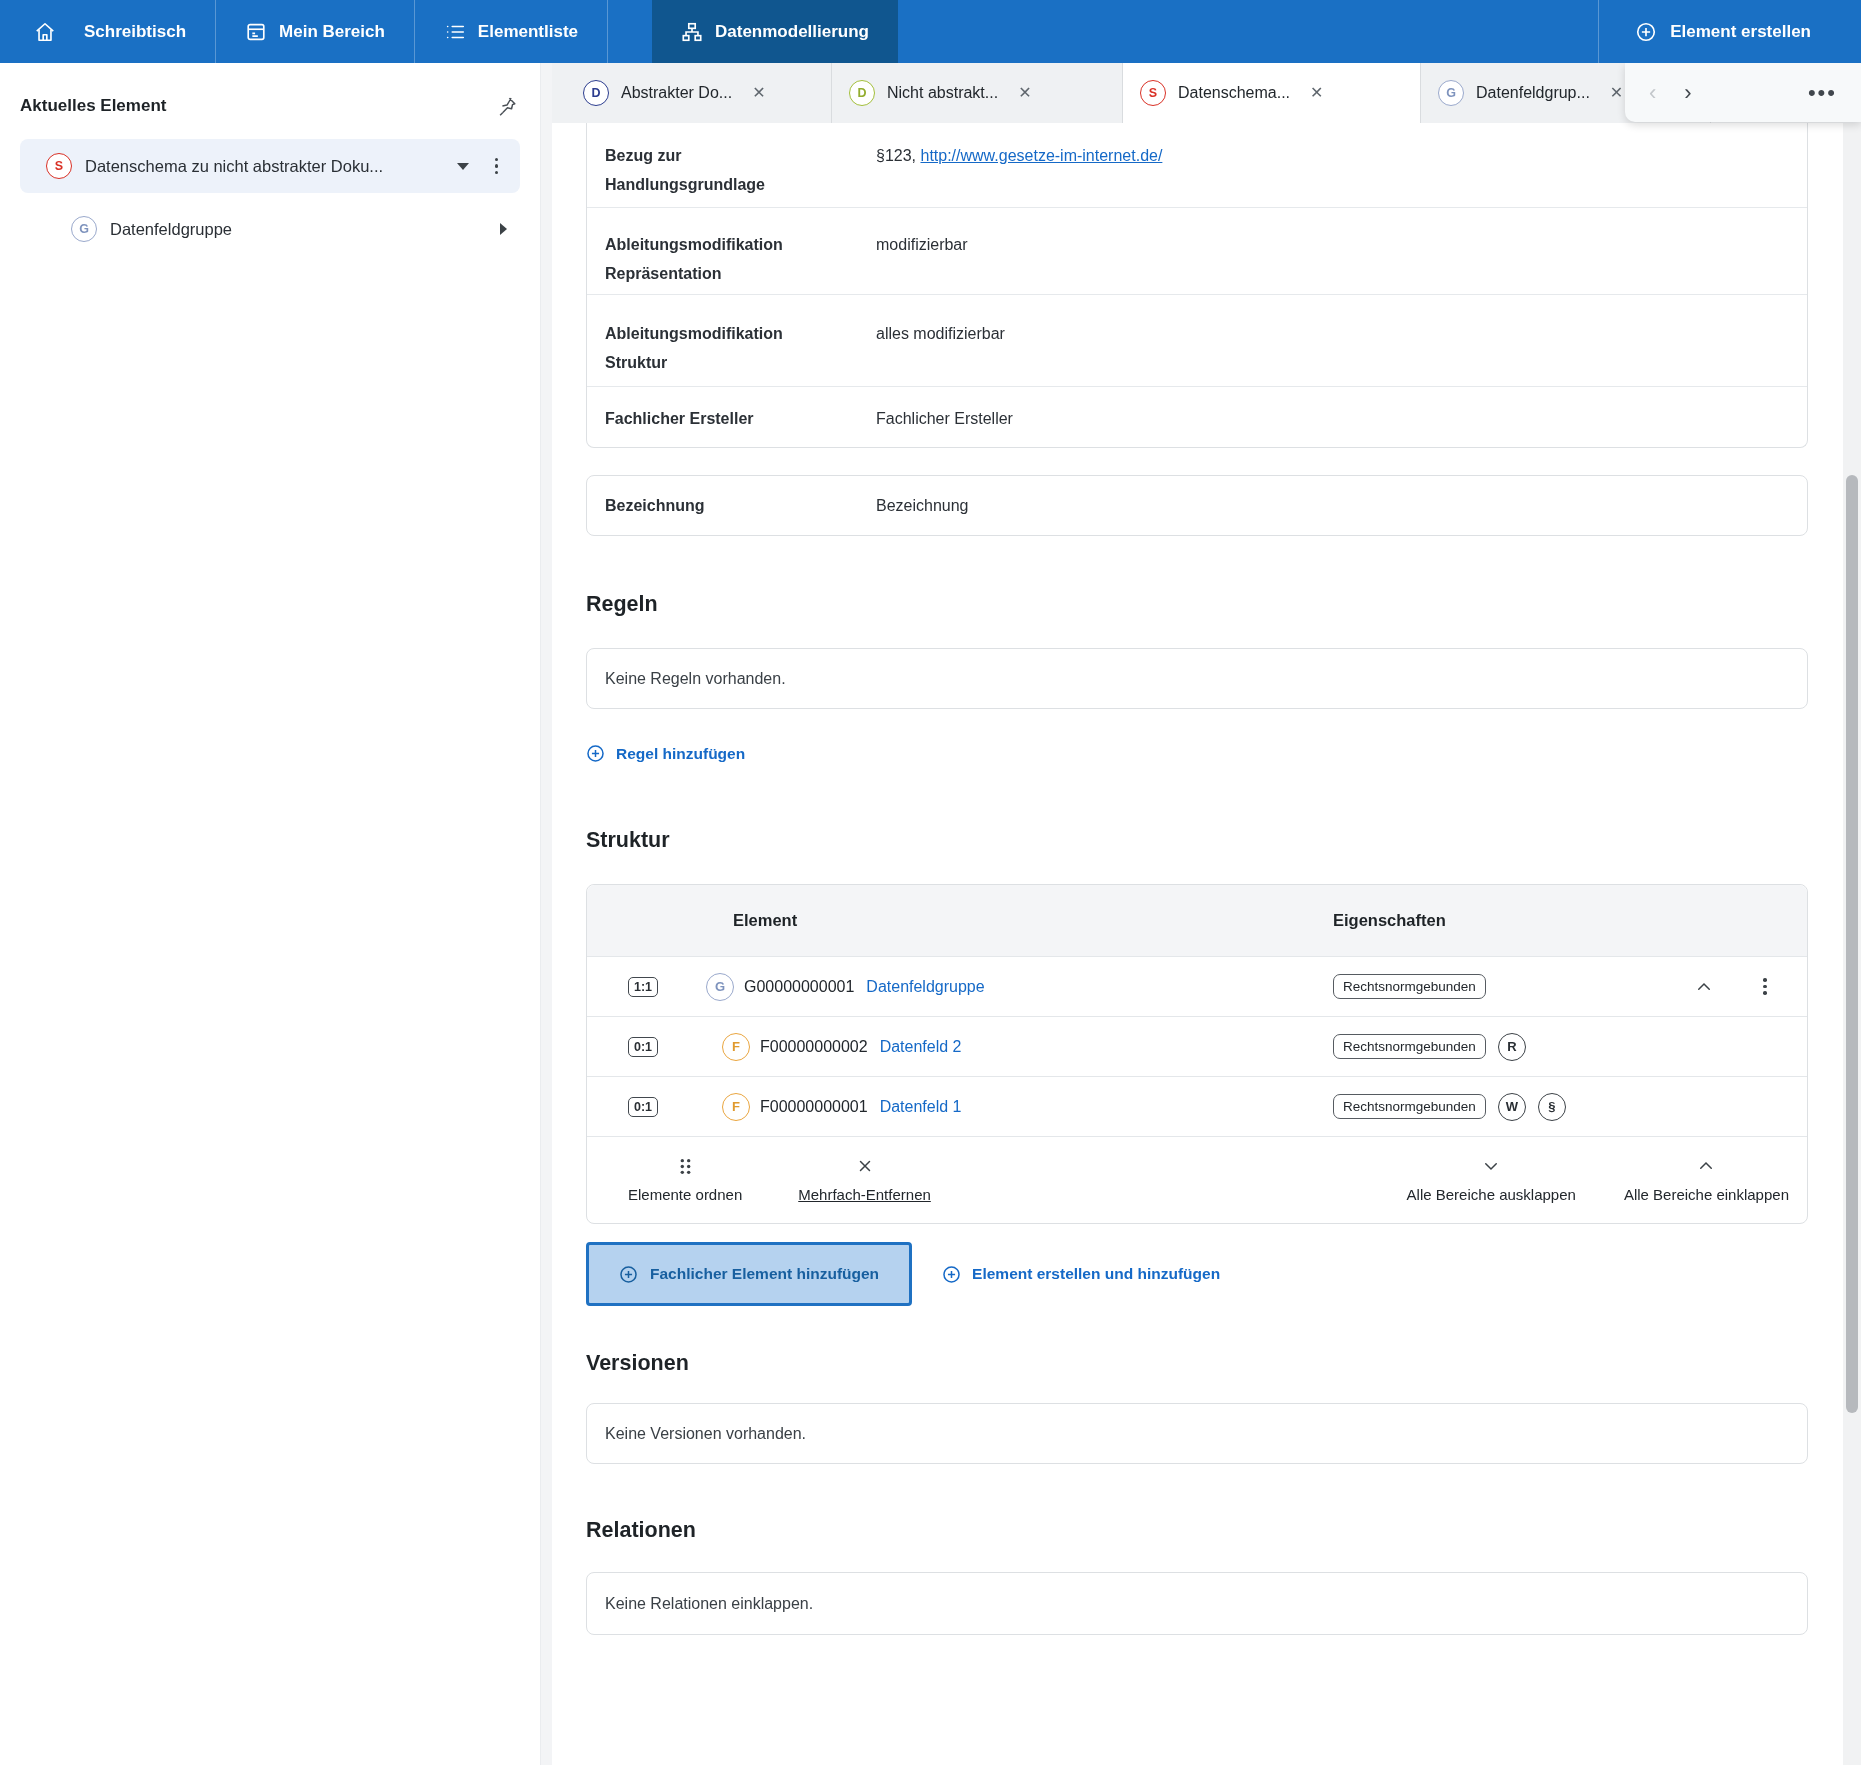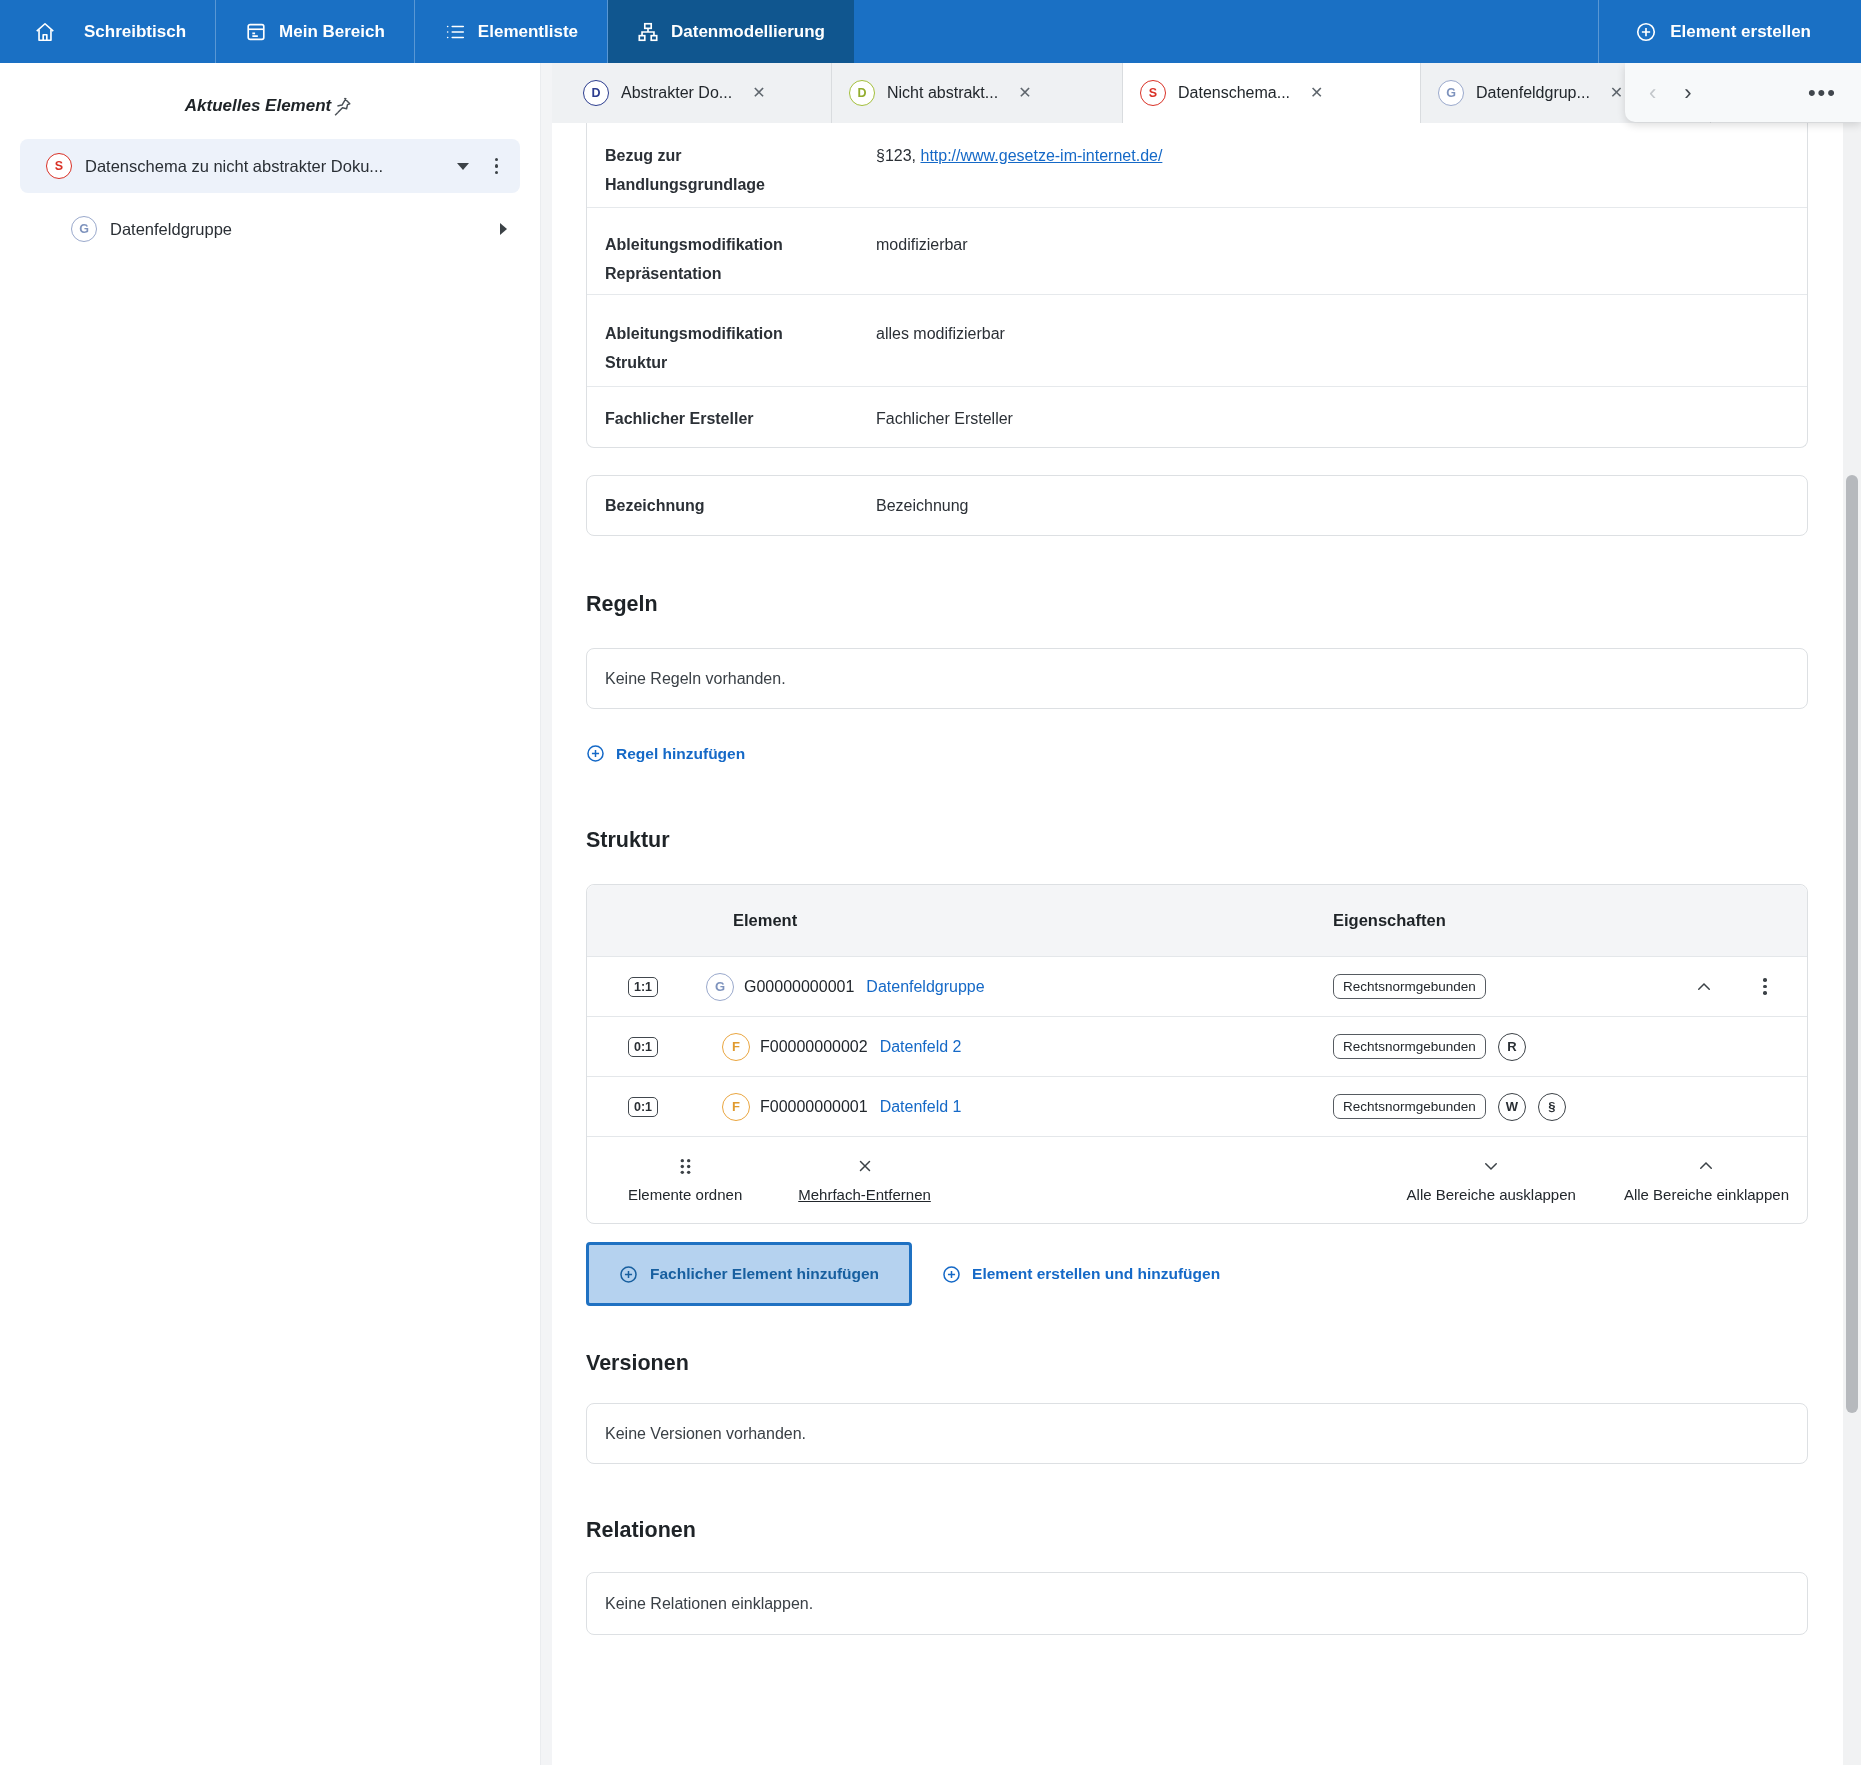--- a/index.html
+++ b/index.html
@@ -5,31 +5,31 @@
   html,body{margin:0;padding:0;background:#fff;}
   .app{position:relative;width:1861px;height:1765px;overflow:hidden;
        font-family:"Liberation Sans",sans-serif;color:#21262b;background:#fff;}
 
   
   .topbar{position:absolute;left:0;top:0;width:100%;height:63px;background:#1a70c4;
           display:flex;align-items:stretch;z-index:30;}
   .nav-item{display:flex;align-items:center;gap:12px;padding:0 29px;color:#fff;
             font-size:17px;font-weight:700;border-right:1px solid rgba(255,255,255,.28);cursor:pointer;}
   .nav-item.first{padding-left:34px;gap:28px;}
-  .nav-item.active{background:#10568f;border-right:none;}
+  .nav-item.active{background:#10568f;border-right:none;margin-left:44px;}
   .topbar .spacer{flex:1;}
   .nav-create{display:flex;align-items:center;gap:13px;padding:0 50px 0 36px;color:#fff;
               font-size:17px;font-weight:700;border-left:1px solid rgba(255,255,255,.28);cursor:pointer;}
   .nav-icon{width:22px;height:22px;display:block;}
 
   
   .sidebar{position:absolute;left:0;top:63px;width:540px;bottom:0;background:#fff;z-index:5;}
   .gutter{position:absolute;left:540px;top:63px;width:12px;bottom:0;background:#f3f4f6;
           border-left:1px solid #eaecef;border-right:1px solid #eaecef;z-index:4;}
-  .sb-head{display:flex;align-items:center;justify-content:center;padding:32px 22px 0 20px;font-style:italic;}
+  .sb-head{display:flex;align-items:center;justify-content:space-between;padding:32px 22px 0 20px;}
   .sb-title{font-size:17px;font-weight:700;color:#1e2327;}
   .pin-btn{width:22px;height:22px;cursor:pointer;}
   .sb-selected{margin:22px 20px 0 20px;height:54px;background:#edf2fa;border-radius:8px;
                display:flex;align-items:center;padding:0 22px 0 26px;cursor:pointer;}
   .sb-selected-label{margin-left:13px;font-size:16.5px;color:#2a2f35;white-space:nowrap;
                      overflow:hidden;text-overflow:ellipsis;max-width:330px;}
   .caret-down{margin-left:auto;width:0;height:0;border-left:6px solid transparent;
               border-right:6px solid transparent;border-top:7px solid #3c4247;cursor:pointer;}
   .dots-v{margin-left:26px;cursor:pointer;display:flex;flex-direction:column;gap:3px;align-items:center;}
   .dots-v i{width:3.5px;height:3.5px;border-radius:50%;background:#3c4247;display:block;}

